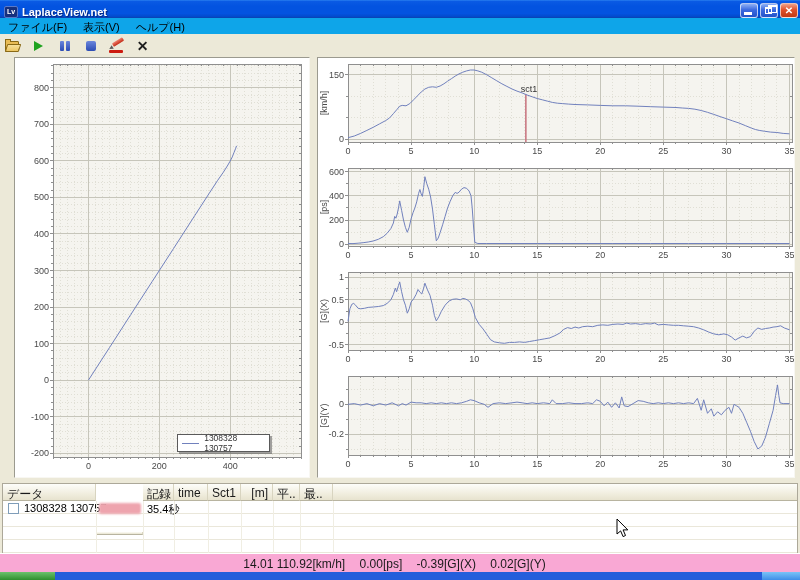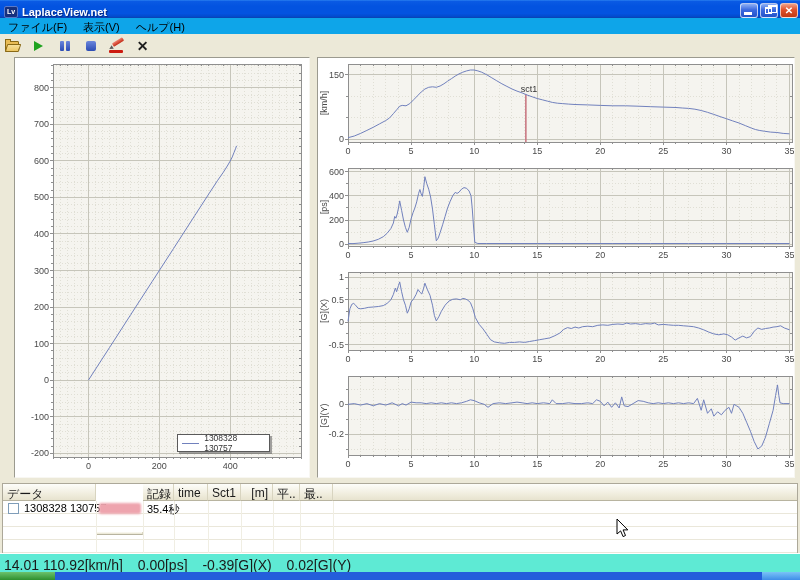--- a/index.html
+++ b/index.html
@@ -87,22 +87,22 @@
   .trow { height:13px; border-bottom:1px solid #eae7da; }
   .vline { position:absolute; top:0; bottom:0; width:1px; background:#f0eee3; }
   .row1 { position:absolute; left:0; top:0; width:100%; height:14px; }
   .cbx { position:absolute; left:5px; top:2px; width:11px; height:11px; background:#fff; border:1px solid #7f9db9; }
   .row1 .nm { position:absolute; left:21px; top:1px; font-size:11px; }
   .redacted { position:absolute; left:96px; top:2px; width:42px; height:11px; background:#eea4ae; border-radius:2px; filter:blur(1.2px); }
   .row1 .rec { position:absolute; left:144px; top:1px; font-size:11px; }
   
   .statusbar {
     position:absolute; left:0; top:553px; width:800px; height:19px;
-    background:#5eead4; border-top:1px solid #fff; padding:3px 4px 0 4px;
-    color:#1a1a1a; font-size:14px; white-space:nowrap;
+    background:#f9a8d4; border-top:1px solid #fff; padding:3px 4px 0 4px;
+    color:#1a1a1a; font-size:12px; white-space:nowrap;text-align:center;
   }
   .statusbar span { margin-right:11px; }
   
   .taskbar { position:absolute; left:0; top:572px; width:800px; height:8px; background:#245edb; }
   .taskbar .start { position:absolute; left:0; top:0; width:55px; height:8px; background:linear-gradient(180deg,#6cc26c,#2e8f2e); }
   .taskbar .tray { position:absolute; right:0; top:0; width:38px; height:8px; background:linear-gradient(180deg,#79c3f7,#3f8ee8); }
   
   .cursor { position:absolute; left:616px; top:518px; }
 </style>
 </head>

